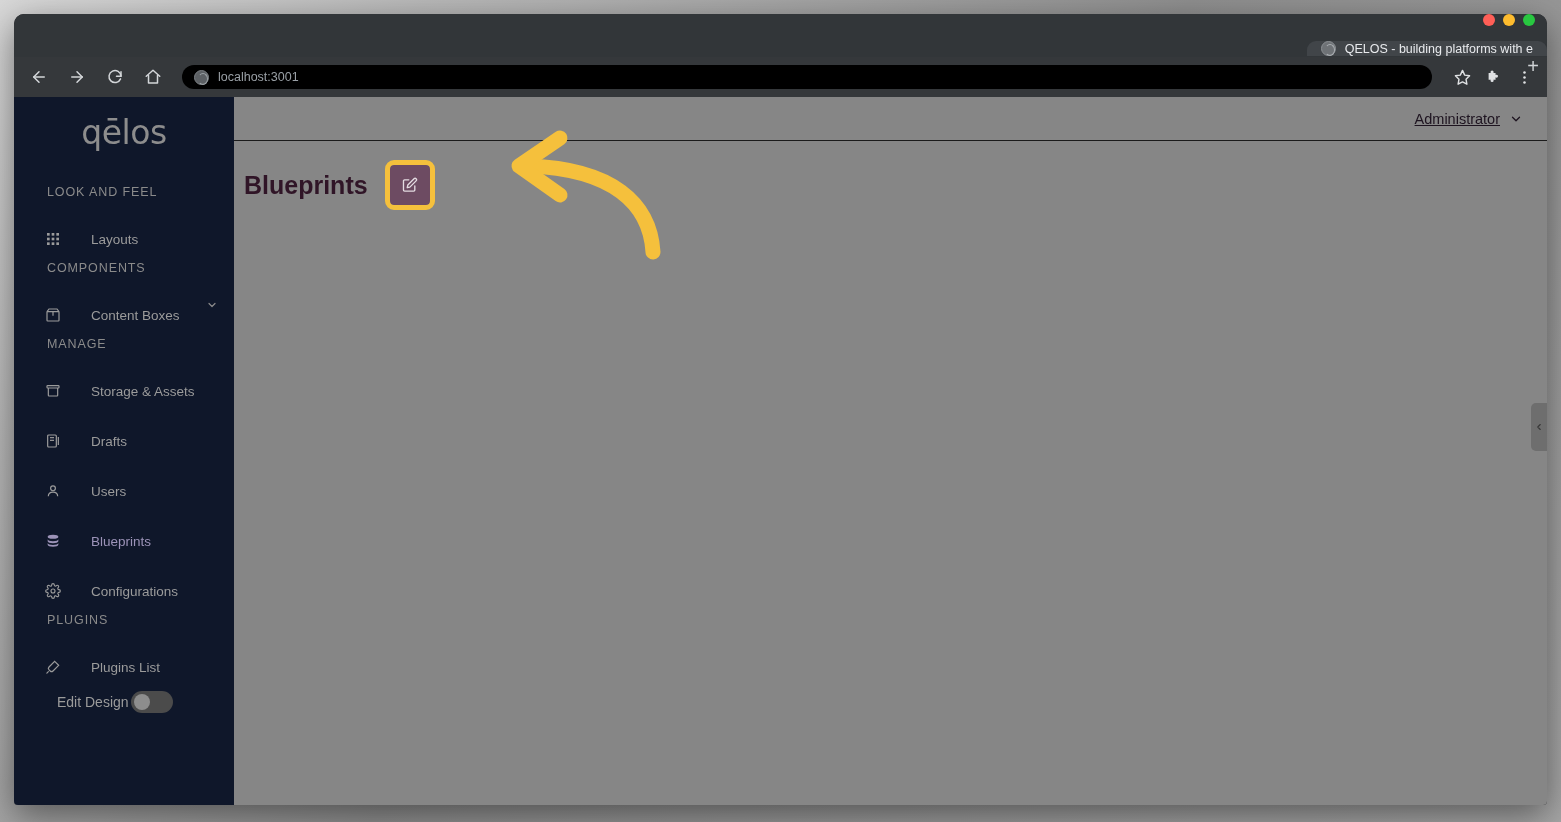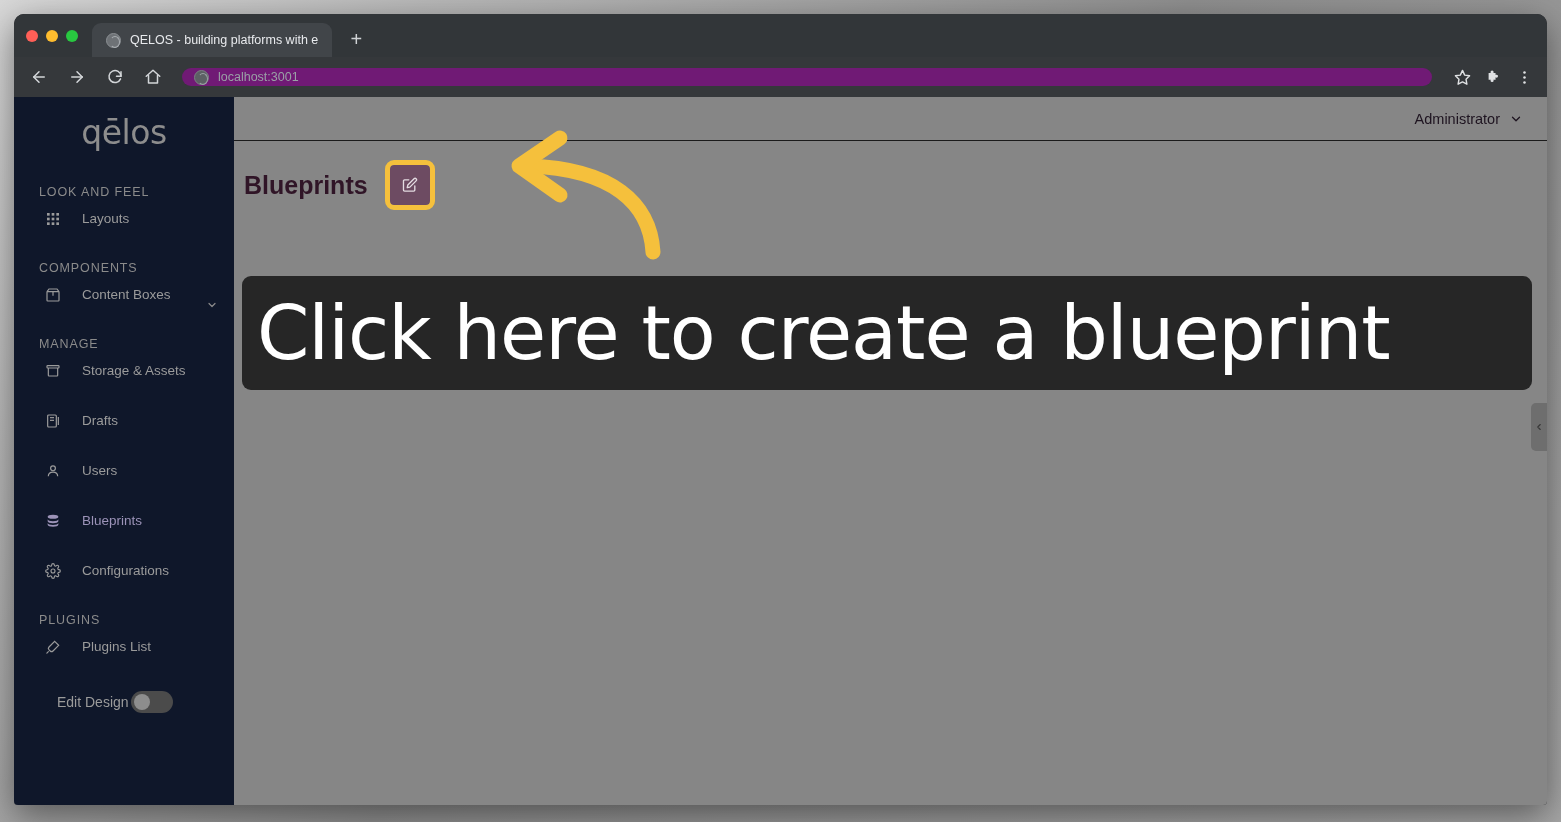--- a/index.html
+++ b/index.html
@@ -24,21 +24,21 @@
     border-radius: 10px 10px 4px 4px;
     overflow: hidden;
     box-shadow: 0 10px 34px rgba(0,0,0,.45);
   }
 
   
   #tabstrip {
     position: relative;
     height: 43px;
     background: #323639;
-    display: flex; align-items: flex-end;
+    display: flex; align-items: flex-end; flex-direction: column;
   }
   .traffic {
     display: flex; gap: 8px; align-items: center;
     padding: 0 12px 15px 12px;
   }
   .light { width: 12px; height: 12px; border-radius: 50%; }
   .light.red { background: #ff5f57; }
   .light.yellow { background: #febc2e; }
   .light.green { background: #28c840; }
 
@@ -84,22 +84,22 @@
     gap: 16px;
   }
   .navbtn {
     width: 22px; height: 22px;
     display: flex; align-items: center; justify-content: center;
     color: #d3d6d9;
   }
   .navbtn svg { width: 18px; height: 18px; display:block; }
   #omnibox {
     flex: 1;
-    height: 18px;
-    background: #701a75;
+    height: 24px;
+    background: #000000;
     border-radius: 13px;
     display: flex; align-items: center;
     gap: 9px;
     padding: 0 12px;
     margin-left: 2px;
   }
   .omni-icon {
     width: 15px; height: 15px; border-radius: 50%;
     background: #5c6064; flex: 0 0 auto; position: relative;
     border: 1px solid #7c8084;
@@ -137,25 +137,25 @@
     letter-spacing: -0.5px;
     padding: 8px 0 24px 0;
     font-family: "DejaVu Sans", sans-serif;
     font-weight: 400;
   }
   .sec-title {
     color: #8b8b8b;
     font-size: 12.5px;
     letter-spacing: .9px;
     padding: 0 0 0 17px;
-    margin: 9px 0 12px 8px;
+    margin: 9px 0 12px 16px;
   }
   .navitem {
-    display: flex; align-items: flex-start;
-    gap: 21px;
+    display: flex; align-items: flex-end;
+    gap: 30px;
     height: 36px;
     padding-left: 31px;
     color: #9b9b9b;
     font-size: 13.5px;
     margin-bottom: 14px;
     position: relative;
   }
   .navitem .ico { width: 16px; height: 16px; flex: 0 0 auto; display:flex; align-items:center; justify-content:center; }
   .navitem .ico svg { width: 16px; height: 16px; display:block; }
   .navitem.active { color: #9c93b8; }
@@ -187,21 +187,21 @@
 
   
   #main { flex: 1; position: relative; }
   #topbar {
     height: 44px;
     border-bottom: 1px solid #1b1b1b;
     display: flex; align-items: center;
     justify-content: flex-end;
     padding-right: 24px;
   }
-  #userbox { display: flex; align-items: center; gap: 9px; color: #1e1420; font-size: 14.5px; }
+  #userbox { display: flex; align-items: center; gap: 9px; color: #1e1420; font-size: 14.5px; text-decoration: underline; }
   #userbox svg { width: 14px; height: 14px; display:block; }
 
   #page-head {
     display: flex; align-items: center;
     gap: 22px;
     padding: 24px 0 0 10px;
   }
   #page-title {
     color: #301527;
     font-size: 25px;
@@ -466,23 +466,20 @@
                 </svg>
             </span>
           </div>
         </div>
 
         <svg id="arrow" viewBox="0 0 200 140" fill="none">
           <path d="M181 127 C 178 78, 140 44, 57 41" stroke="#f5c03c" stroke-width="15" stroke-linecap="round"></path>
           <path d="M88 13 L 47 41 L 88 70" stroke="#f5c03c" stroke-width="15" stroke-linecap="round" stroke-linejoin="round" fill="none"></path>
         </svg>
 
-        <div id="banner">
-          <span id="banner-text">Click here to create a blueprint</span>
-        </div>
 
         <div id="collapse">
           <span>
             <svg viewBox="0 0 24 24" fill="none" stroke="currentColor" stroke-width="2.6" stroke-linecap="round" stroke-linejoin="round">
                 <polyline points="15 18 9 12 15 6"></polyline>
               </svg>
           </span>
         </div>
 
       </div>

